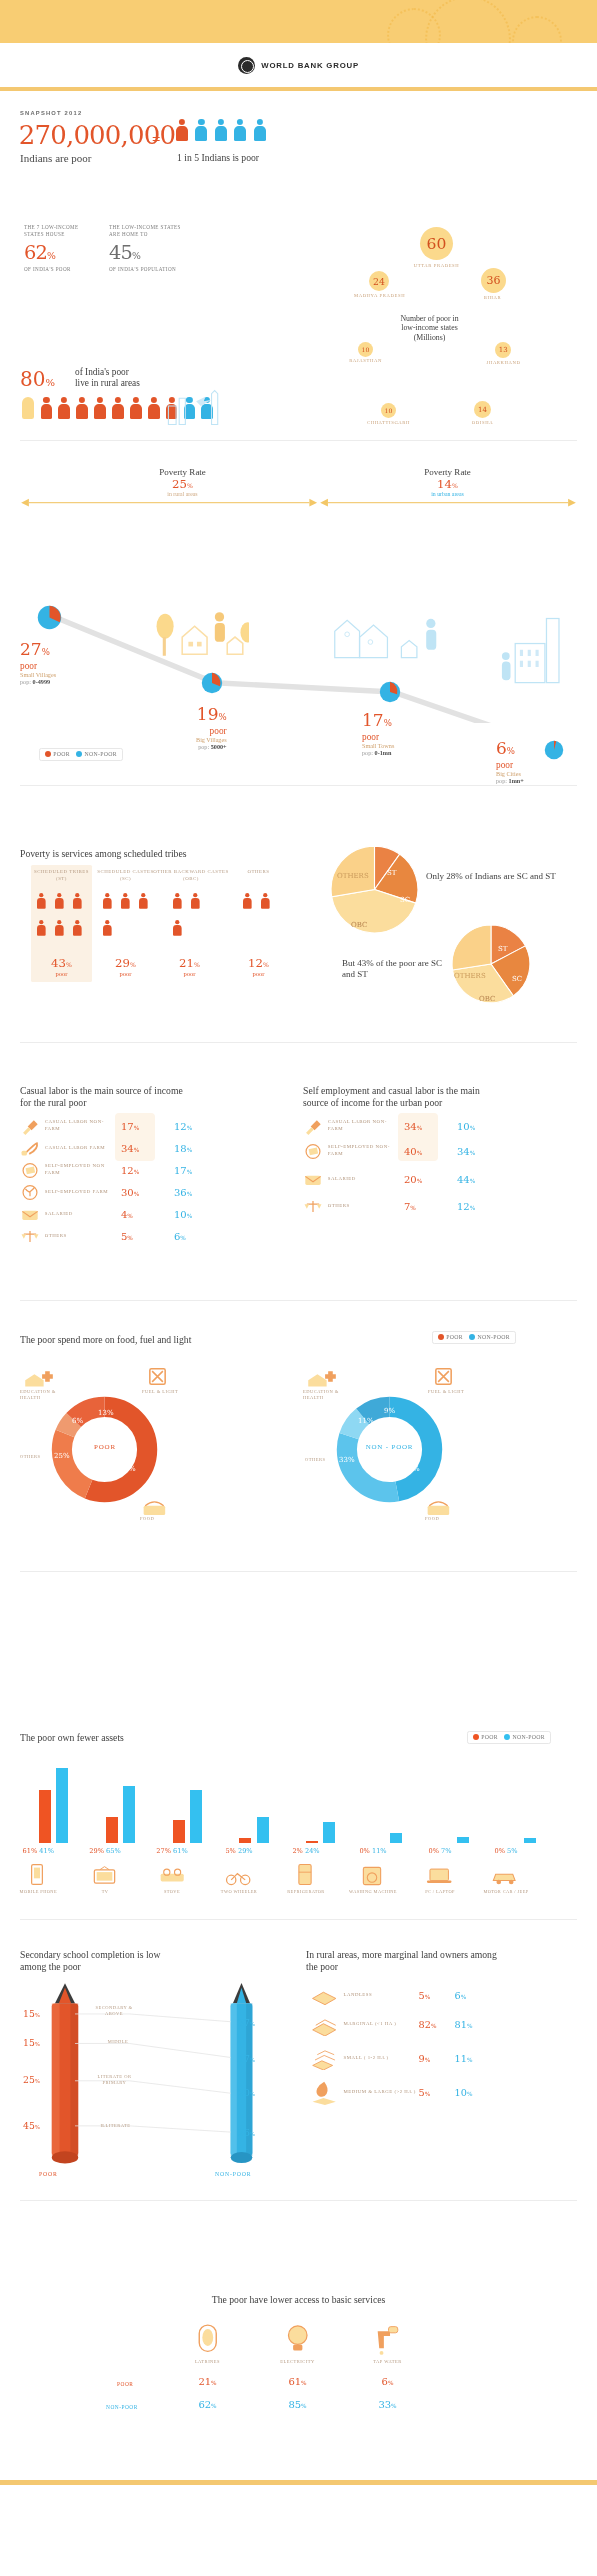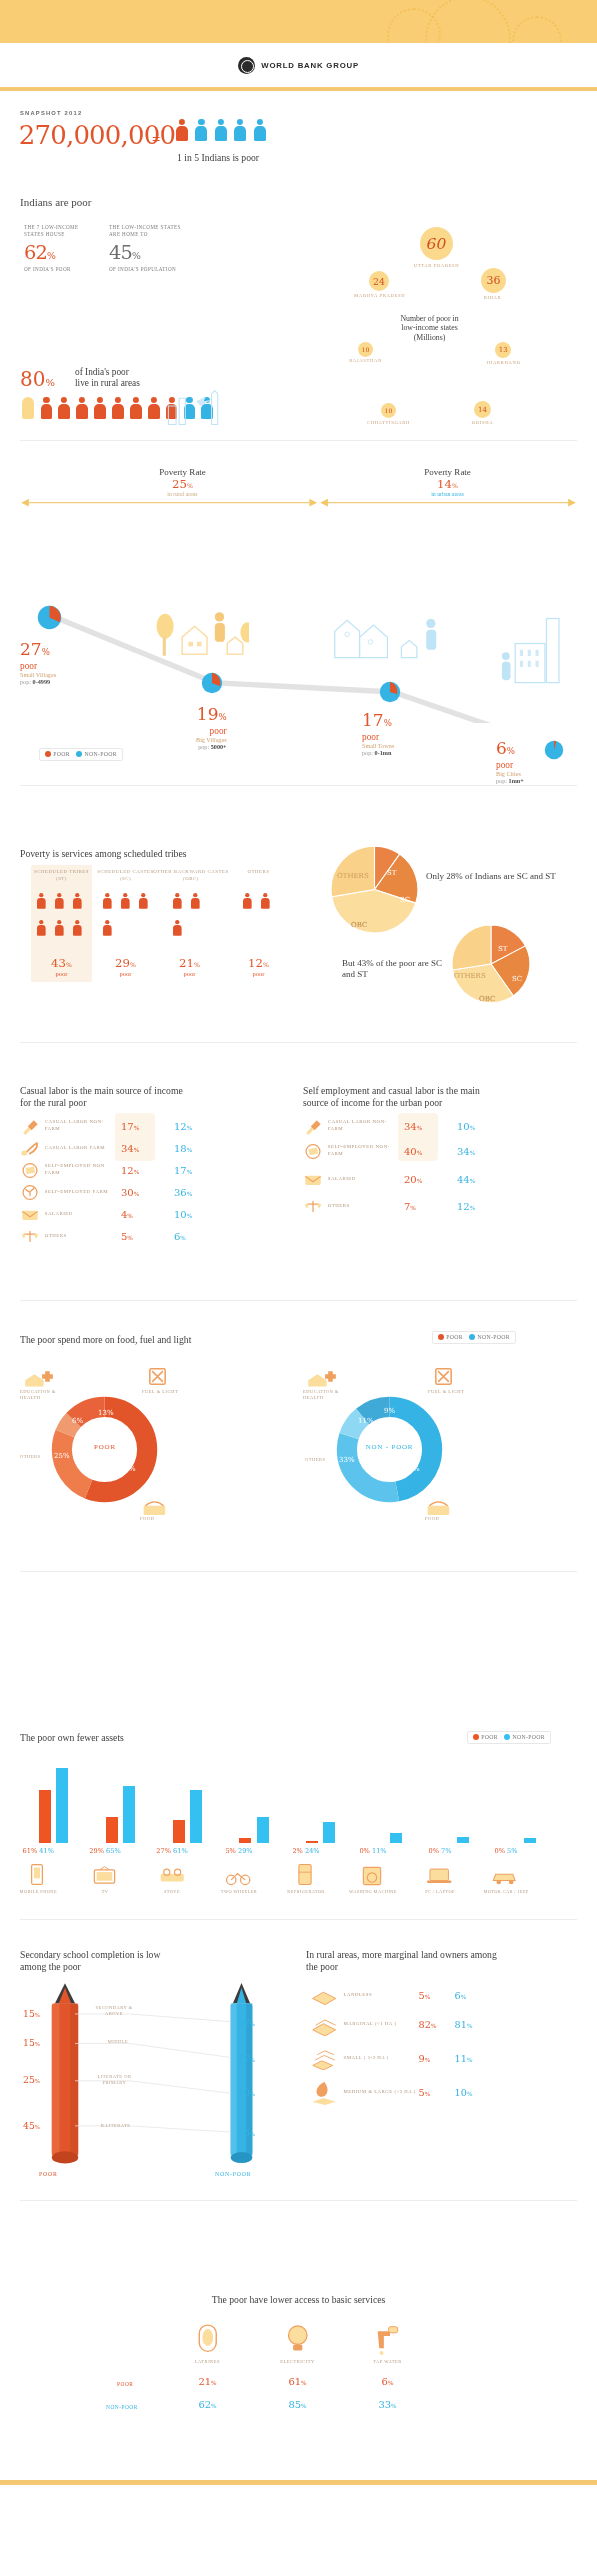--- a/index.html
+++ b/index.html
@@ -41,21 +41,21 @@
     position:absolute; left:20px; top:110px;
     font-family:"Liberation Sans",sans-serif; font-size:5.8px; font-weight:bold;
     letter-spacing:1.2px; color:#6d6d6d;
   }
   .bignum{
     position:absolute; left:18.7px; top:120px;
     font-family:"DejaVu Serif",serif; font-size:26px; color:#e2552a; letter-spacing:-0.8px;
   }
   .bignum-sub{
     position:absolute; left:20px; top:152px;
-    font-family:"Liberation Serif",serif; font-size:11px; color:#4a4a4a;margin-top:44px;
+    font-family:"Liberation Serif",serif; font-size:11px; color:#4a4a4a;
   }
   .eq{ position:absolute; left:152px; top:131px; font-size:14.8px; color:#e2552a; font-weight:bold;}
   .people-row{ position:absolute; left:176px; top:119px; display:flex; gap:7.8px; }
   .oneinfive{
     position:absolute; left:177px; top:152px;
     font-family:"Liberation Serif",serif; font-size:9.7px; color:#3f3f3f;
   }
 
   
   .person { width:11.7px; height:22px; position:relative; display:inline-block; }
@@ -193,21 +193,21 @@
     <div class="stat-val orange" style="margin-top:3.1px;"><span>62</span><span class="pc">%</span></div>
     <div class="stat-cap" style="margin-top:1.6px;">OF INDIA'S POOR</div>
   </div>
 
   <div class="stat-block" style="left:109px; top:224px; width:81px;">
     <div class="stat-cap">THE LOW-INCOME STATES ARE HOME TO</div>
     <div class="stat-val" style="color:#6e6e6e; margin-top:3.1px;"><span>45</span><span class="pc">%</span></div>
     <div class="stat-cap" style="margin-top:1.6px;">OF INDIA'S POPULATION</div>
   </div>
 
-  <div class="bubble" style="left:420px; top:227px; width:33px; height:33px; font-size:15.6px;font-style:italic;">
+  <div class="bubble" style="left:420px; top:227px; width:33px; height:33px; font-size:15.6px;">
       <span>60</span>
     </div>
   <div class="bub-label" style="left:407px; top:263px; width:59px;">UTTAR PRADESH</div>
 
   <div class="bubble" style="left:369px; top:271px; width:20px; height:20px; font-size:9.3px;">
       <span>24</span>
     </div>
   <div class="bub-label" style="left:350px; top:293px; width:59px;">MADHYA PRADESH</div>
 
   <div class="bubble" style="left:481px; top:268px; width:25px; height:25px; font-size:11px;">

